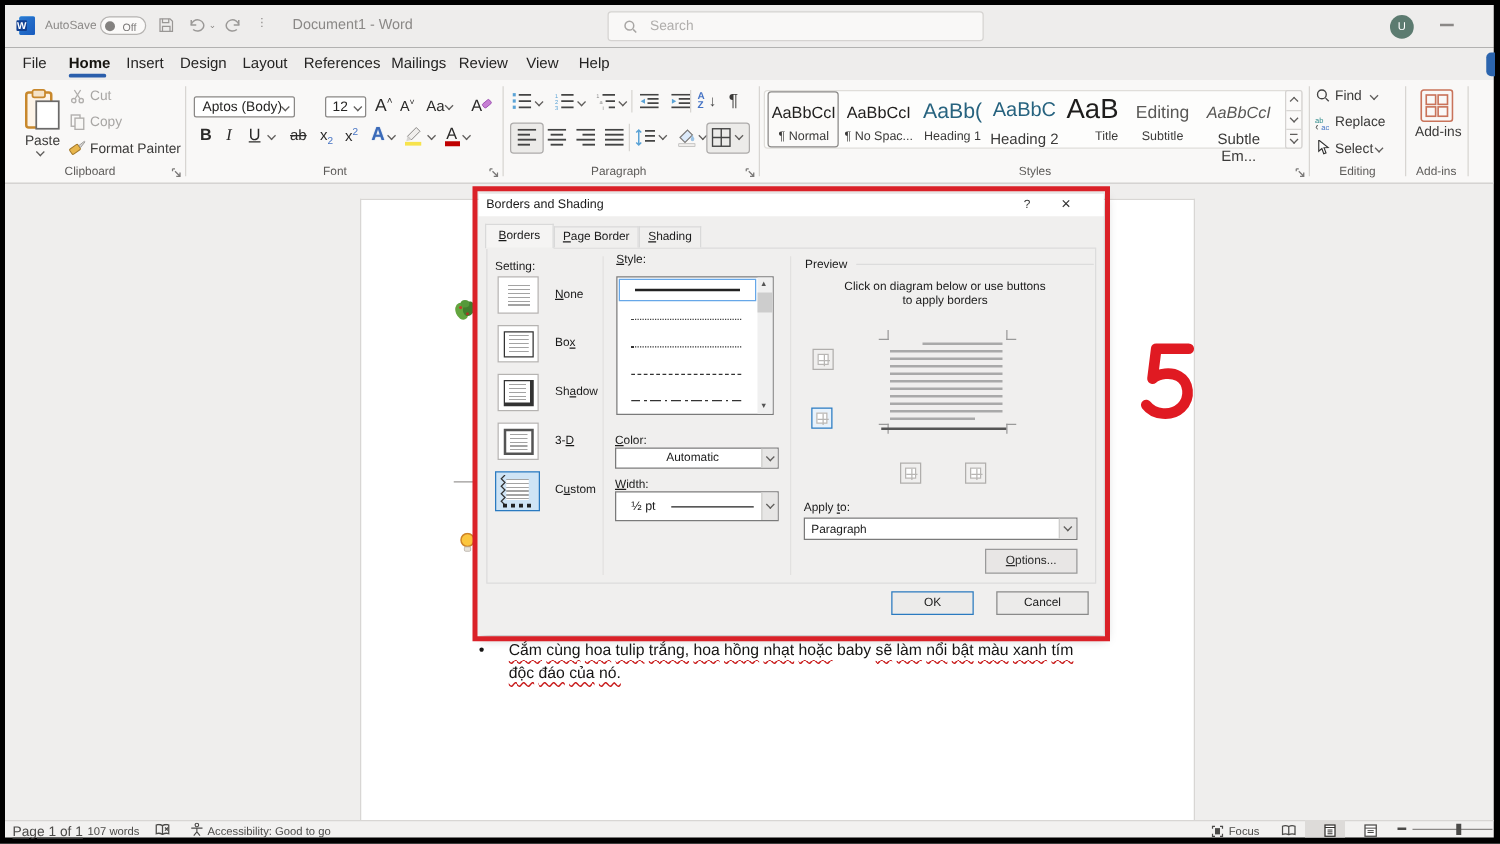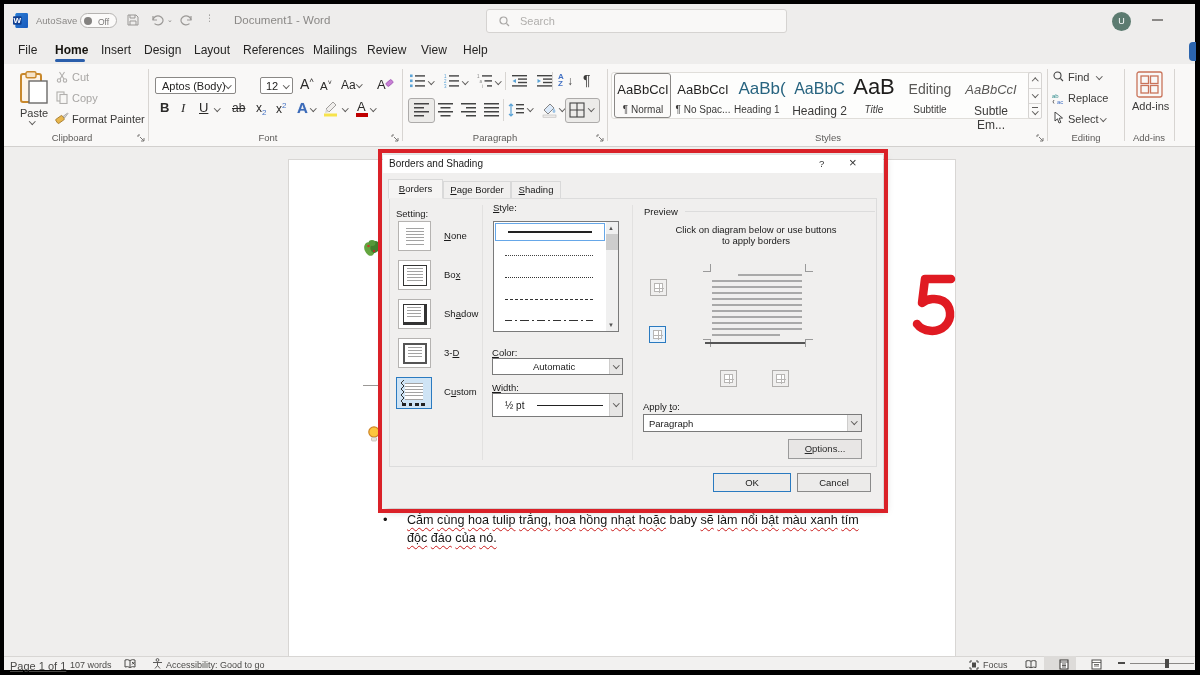--- a/index.html
+++ b/index.html
@@ -279,25 +279,25 @@
   </svg>
   <div class="sep" style="left:607px;"></div>
 
   <div class="abs" style="left:611px;top:72px;width:431px;height:47px;border:1px solid #e0deda;border-radius:3px;background:#fdfdfc;"></div>
   <div class="abs" style="left:614px;top:73px;width:57px;height:45px;border:1px solid #8a8886;border-radius:3px;background:#fbfaf9;"></div>
   <div class="abs" style="left:616px;top:82px;width:54px;text-align:center;font-size:13px;color:#201f1e;">AaBbCcI</div>
   <div class="abs" style="left:616px;top:104px;width:54px;text-align:center;font-size:10px;color:#3b3a39;">¶ Normal</div>
   <div class="abs" style="left:676px;top:82px;width:54px;text-align:center;font-size:13px;color:#201f1e;">AaBbCcI</div>
   <div class="abs" style="left:674px;top:104px;width:58px;text-align:center;font-size:10px;color:#3b3a39;">¶ No Spac...</div>
   <div class="abs" style="left:734px;top:79px;width:56px;text-align:center;font-size:17px;color:#27637f;">AaBb(</div>
-  <div class="abs" style="left:734px;top:104px;width:56px;text-align:left;font-size:10px;color:#3b3a39;">Heading 1</div>
+  <div class="abs" style="left:734px;top:104px;width:56px;text-align:center;font-size:10px;color:#3b3a39;">Heading 1</div>
   <div class="abs" style="left:792px;top:80px;width:55px;text-align:center;font-size:16px;color:#27637f;">AaBbC</div>
   <div class="abs" style="left:792px;top:104px;width:55px;text-align:center;font-size:12px;color:#3b3a39;">Heading 2</div>
   <div class="abs" style="left:848px;top:74px;width:52px;text-align:center;font-size:22px;color:#1d1c1b;">AaB</div>
-  <div class="abs" style="left:848px;top:104px;width:52px;text-align:center;font-size:10px;color:#3b3a39;font-style:italic;">Title</div>
+  <div class="abs" style="left:876px;top:104px;width:52px;font-size:10px;color:#3b3a39;">Title</div>
   <div class="abs" style="left:902px;top:81px;width:56px;text-align:center;font-size:14px;color:#595856;">Editing</div>
   <div class="abs" style="left:902px;top:104px;width:56px;text-align:center;font-size:10px;color:#3b3a39;">Subtitle</div>
   <div class="abs" style="left:960px;top:82px;width:62px;text-align:center;font-size:13px;font-style:italic;color:#595856;">AaBbCcI</div>
   <div class="abs" style="left:960px;top:104px;width:62px;text-align:center;font-size:12px;color:#3b3a39;">Subtle Em...</div>
   <div class="abs" style="left:1028px;top:72px;width:14px;height:47px;border:1px solid #d5d3d1;border-radius:2px;background:#fbfaf9;">
     <div class="vv" style="left:4px;top:6px;transform:rotate(225deg);"></div>
     <div style="position:absolute;left:0;top:15px;width:12px;height:1px;background:#d8d6d4;"></div>
     <div class="vv" style="left:4px;top:19px;"></div>
     <div style="position:absolute;left:0;top:30px;width:12px;height:1px;background:#d8d6d4;"></div>
     <div style="position:absolute;left:3px;top:34px;width:6px;height:1px;background:#605e5c;"></div>
@@ -462,21 +462,21 @@
   </div>
   <div class="abs" style="left:643px;top:401px;font-size:9.5px;color:#1a1a1a;">Apply <u>t</u>o:</div>
   <div class="abs" style="left:643px;top:414px;width:219px;height:18px;background:#fff;border:1px solid #7a7a7a;">
     <div style="position:absolute;left:5px;top:2.5px;font-size:9.5px;color:#1a1a1a;">Paragraph</div>
     <div style="position:absolute;right:0;top:0;width:14px;height:16px;background:#e7e6e5;border-left:1px solid #cecdcc;">
       <span class="vv" style="left:3.5px;top:4px;"></span>
     </div>
   </div>
   <div class="abs" style="left:788px;top:439px;width:74px;height:20px;background:#e8e6e5;border:1px solid #9a9a9a;font-size:9.5px;color:#2a2a2a;text-align:center;line-height:18px;"><u>O</u>ptions...</div>
 
-  <div class="abs" style="left:713px;top:473px;width:78px;height:19px;background:#ecebea;border:1.5px solid #2a7ac0;font-size:9.5px;color:#1a1a1a;text-align:center;line-height:17px;">OK</div>
+  <div class="abs" style="left:713px;top:473px;width:66px;height:19px;background:#ecebea;border:1.5px solid #2a7ac0;font-size:9.5px;color:#1a1a1a;text-align:center;line-height:17px;">OK</div>
   <div class="abs" style="left:797px;top:473px;width:74px;height:19px;background:#ecebea;border:1px solid #8a8a8a;font-size:9.5px;color:#1a1a1a;text-align:center;line-height:17px;">Cancel</div>
 
   <div class="abs" style="left:378px;top:149px;width:510px;height:364px;border:4px solid #da2128;"></div>
 
   <svg class="abs" style="left:910px;top:274px" width="48" height="66" viewBox="0 0 48 66" fill="none" stroke="#e01a22" stroke-width="8.5" stroke-linecap="round" stroke-linejoin="round">
     <path d="M41 5 L15 5 L12 29 C 17 24.5, 27 23.5, 33 27 C 41 31.5, 43 44, 35 52 C 27 59.5, 13 58, 7 50"></path>
   </svg>
 
   <div class="abs" style="left:10px;top:660px;font-size:11px;color:#4b4a48;text-decoration:underline;">Page 1 of 1</div>
   <div class="abs" style="left:70px;top:660px;font-size:9px;color:#4b4a48;">107 words</div>

